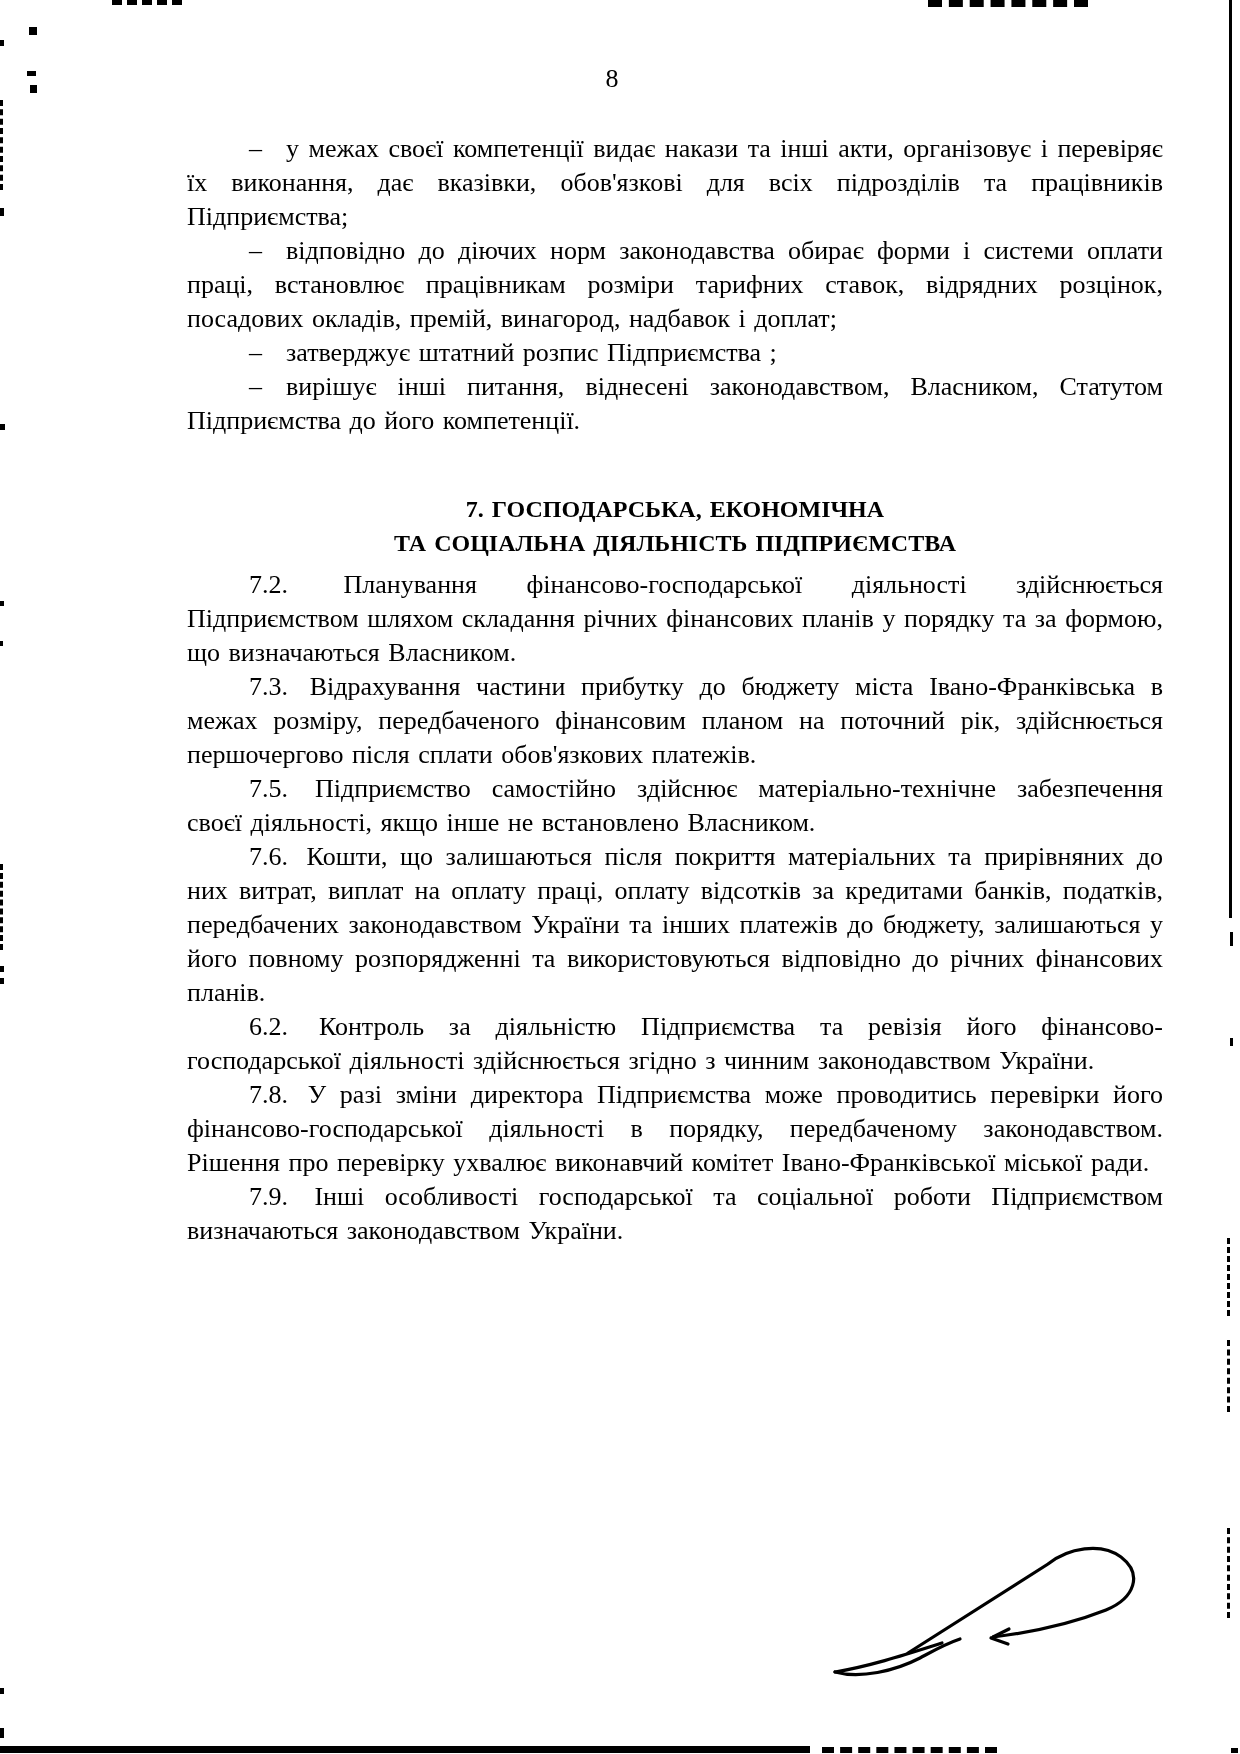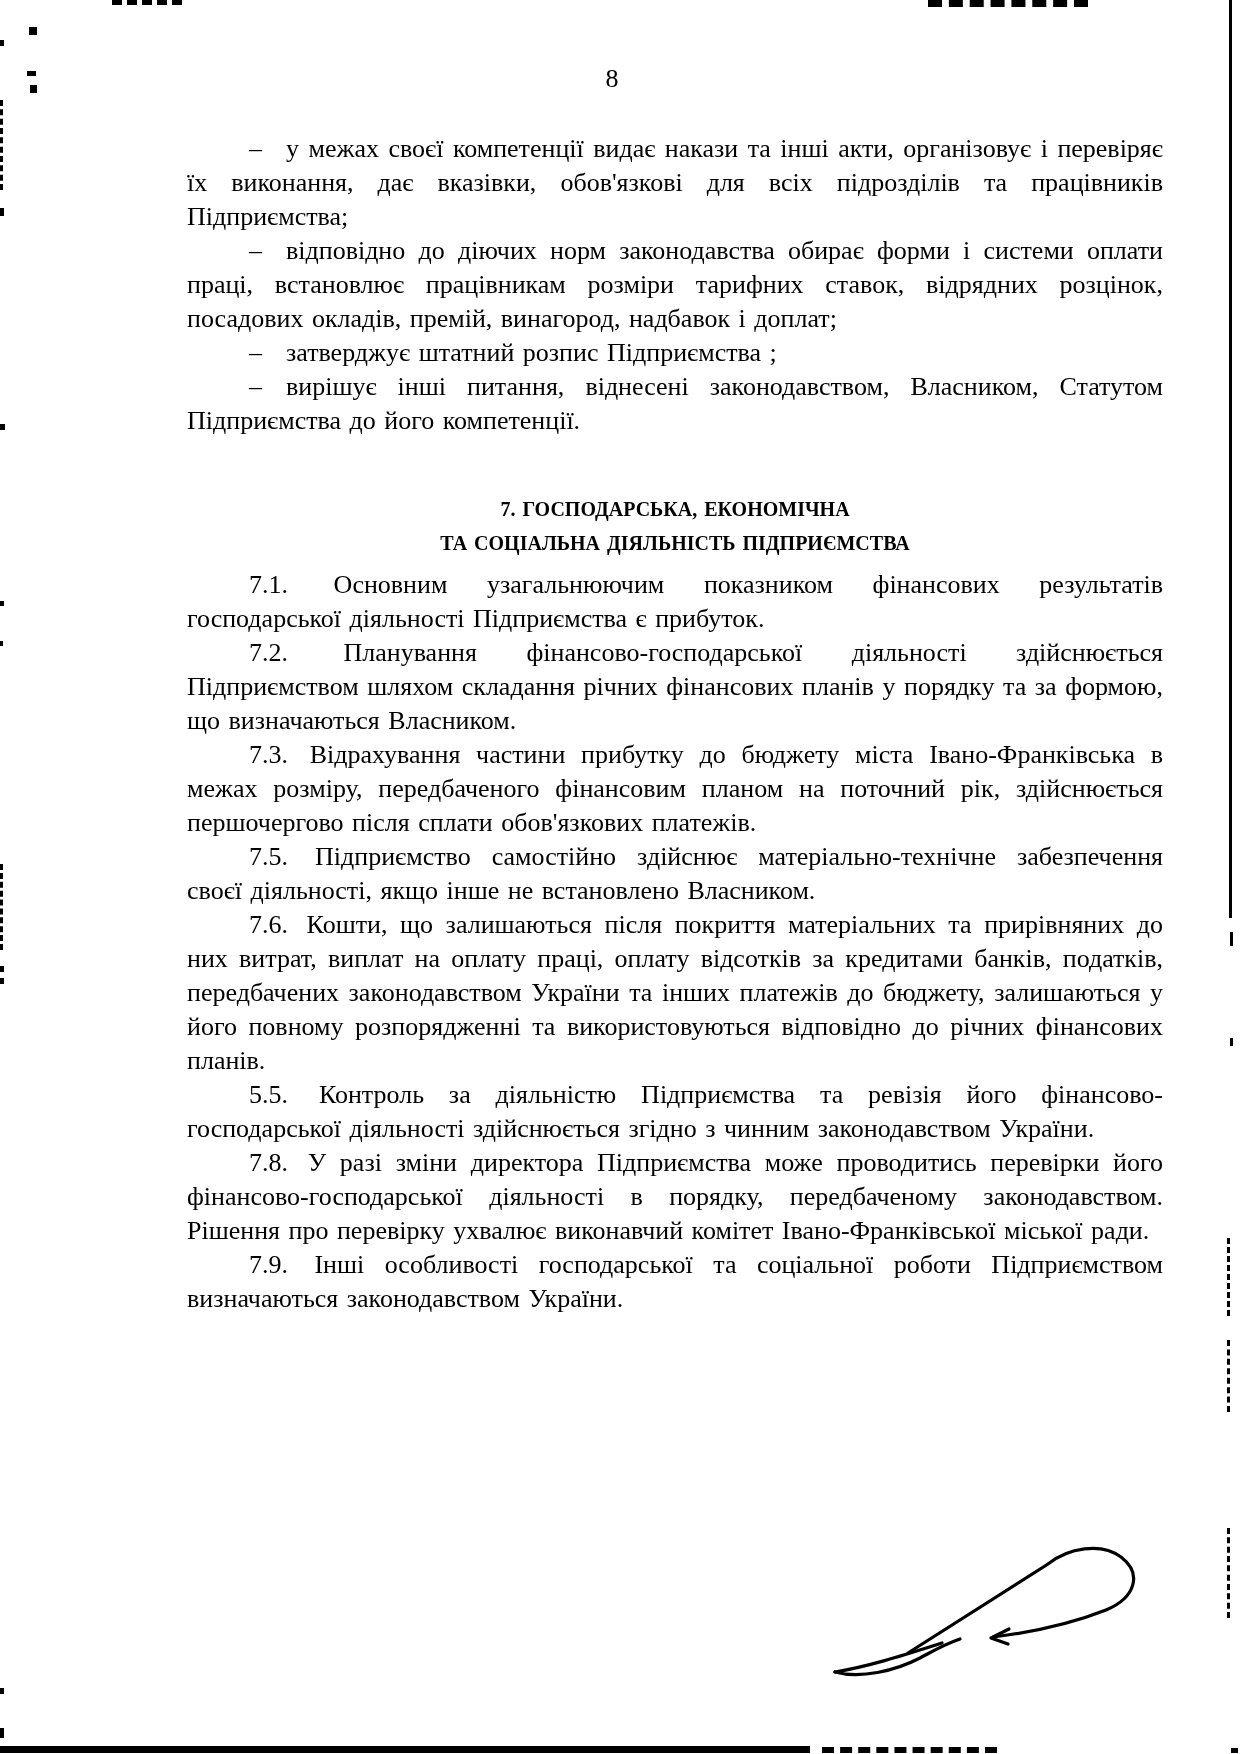--- a/index.html
+++ b/index.html
@@ -40,21 +40,21 @@
     word-spacing: 2px;
   }
   .marker {
     padding-right: 24px;
   }
   .clause-num {
     padding-right: 6px;
   }
   .section-heading {
     margin: 54px 0 8px 0;
-    font-size: 20px;
+    font-size: 24px;
     line-height: 34px;
     font-weight: bold;
     text-align: center;
     text-indent: 0;
   }
   
   .artifact {
     position: absolute;
     background: #000000;
   }
@@ -92,32 +92,31 @@
 
     <p class="para"><span class="marker">–</span><span>відповідно до діючих норм законодавства обирає форми і системи оплати праці, встановлює працівникам розміри тарифних ставок, відрядних розцінок, посадових окладів, премій, винагород, надбавок і доплат;</span></p>
 
     <p class="para"><span class="marker">–</span><span>затверджує штатний розпис Підприємства ;</span></p>
 
     <p class="para"><span class="marker">–</span><span>вирішує інші питання, віднесені законодавством, Власником, Статутом Підприємства до його компетенції.</span></p>
 
     <p class="para section-heading"><span>7. ГОСПОДАРСЬКА, ЕКОНОМІЧНА</span><br>
     <span>ТА СОЦІАЛЬНА ДІЯЛЬНІСТЬ ПІДПРИЄМСТВА</span></p>
 
-    <p class="para"><span class="clause-num">7.1.</span> <span>Основним узагальнюючим показником фінансових результатів господарської діяльності Підприємства є прибуток.</span></p>
 
     <p class="para"><span class="clause-num">7.2.</span> <span>Планування фінансово-господарської діяльності здійснюється Підприємством шляхом складання річних фінансових планів у порядку та за формою, що визначаються Власником.</span></p>
 
     <p class="para"><span class="clause-num">7.3.</span> <span>Відрахування частини прибутку до бюджету міста Івано-Франківська в межах розміру, передбаченого фінансовим планом на поточний рік, здійснюється першочергово після сплати обов'язкових платежів.</span></p>
 
 
     <p class="para"><span class="clause-num">7.5.</span> <span>Підприємство самостійно здійснює матеріально-технічне забезпечення своєї діяльності, якщо інше не встановлено Власником.</span></p>
 
     <p class="para"><span class="clause-num">7.6.</span> <span>Кошти, що залишаються після покриття матеріальних та прирівняних до них витрат, виплат на оплату праці, оплату відсотків за кредитами банків, податків, передбачених законодавством України та інших платежів до бюджету, залишаються у його повному розпорядженні та використовуються відповідно до річних фінансових планів.</span></p>
 
-    <p class="para"><span class="clause-num">5.5.</span> <span>Контроль за діяльністю Підприємства та ревізія його фінансово-господарської діяльності здійснюється згідно з чинним законодавством України.</span></p>
+    <p class="para"><span class="clause-num">6.2.</span> <span>Контроль за діяльністю Підприємства та ревізія його фінансово-господарської діяльності здійснюється згідно з чинним законодавством України.</span></p>
 
     <p class="para"><span class="clause-num">7.8.</span> <span>У разі зміни директора Підприємства може проводитись перевірки його фінансово-господарської діяльності в порядку, передбаченому законодавством. Рішення про перевірку ухвалює виконавчий комітет Івано-Франківської міської ради.</span></p>
 
     <p class="para"><span class="clause-num">7.9.</span> <span>Інші особливості господарської та соціальної роботи Підприємством визначаються законодавством України.</span></p>
 
   </div>
 
   <svg class="signature-svg" viewBox="0 0 340 155">
     <g fill="none" stroke="#000000" stroke-width="3.2" stroke-linecap="round">
       <path d="M20,134 C45,141 80,133 105,120 C118,113 130,106 145,101"></path>

